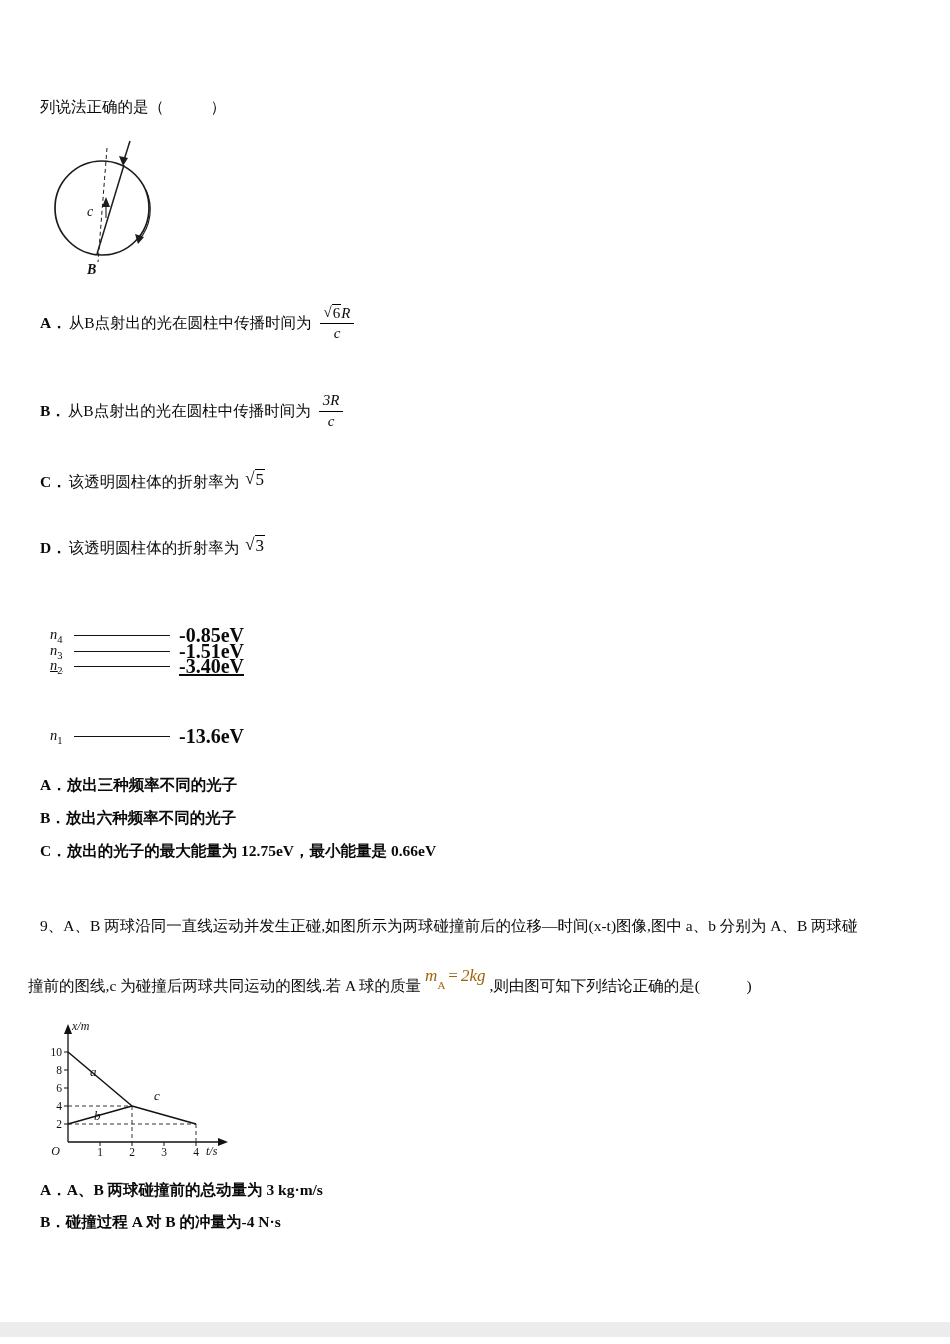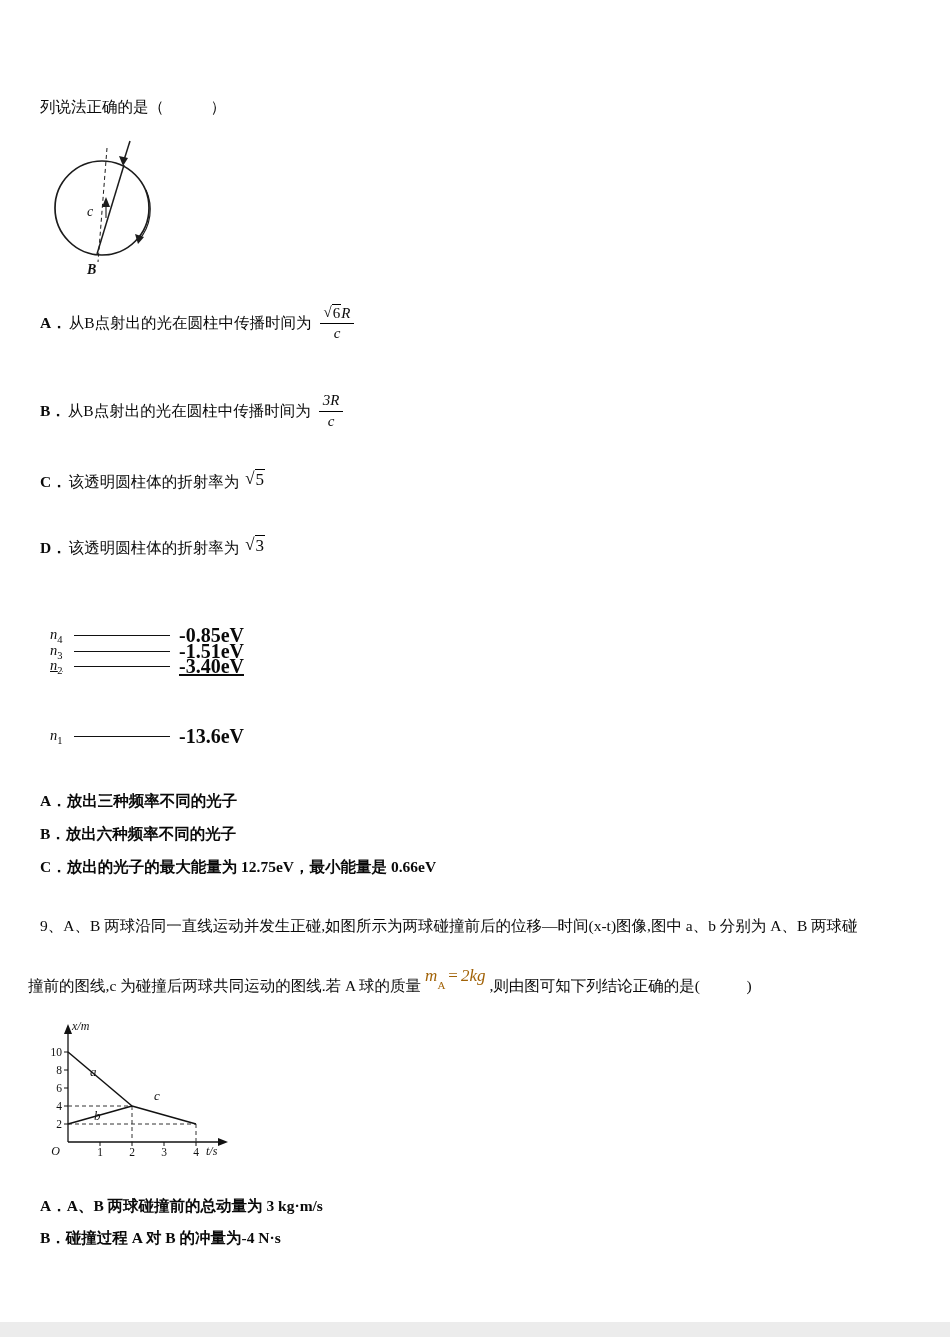--- a/index.html
+++ b/index.html
@@ -7,21 +7,21 @@
   .page {
     position:relative; width:950px; height:1337px; background:#ffffff;
     font-family:"Liberation Serif","DejaVu Serif",serif; color:#0a0a0a;
     font-size:15.5px; overflow:hidden;
   }
   .abs { position:absolute; }
   .line { position:absolute; left:40px; white-space:pre-wrap; line-height:1.35; }
   .stem { font-size:15.5px; }
   .opt { position:absolute; left:40px; display:flex; align-items:center; }
   .opt-label { font-weight:bold; margin-right:2px; }
-  .opt-bold { font-weight:bold; font-size:15.5px;margin-top:16px; }
+  .opt-bold { font-weight:bold; font-size:15.5px; }
   .q9wide { width:880px; }
 
   
   .frac { display:inline-flex; flex-direction:column; align-items:center; margin-left:8px;
           font-size:15px; line-height:1.15; }
   .frac .num { border-bottom:1.3px solid #000; padding:0 4px 1px; display:inline-flex; align-items:flex-end; }
   .frac .den { padding-top:1px; }
   .sqrt { display:inline-flex; align-items:flex-start; }
   .sqrt .rad-sign { font-style:normal; }
   .sqrt .radicand { border-top:1.2px solid #000; padding:0 1px; }

